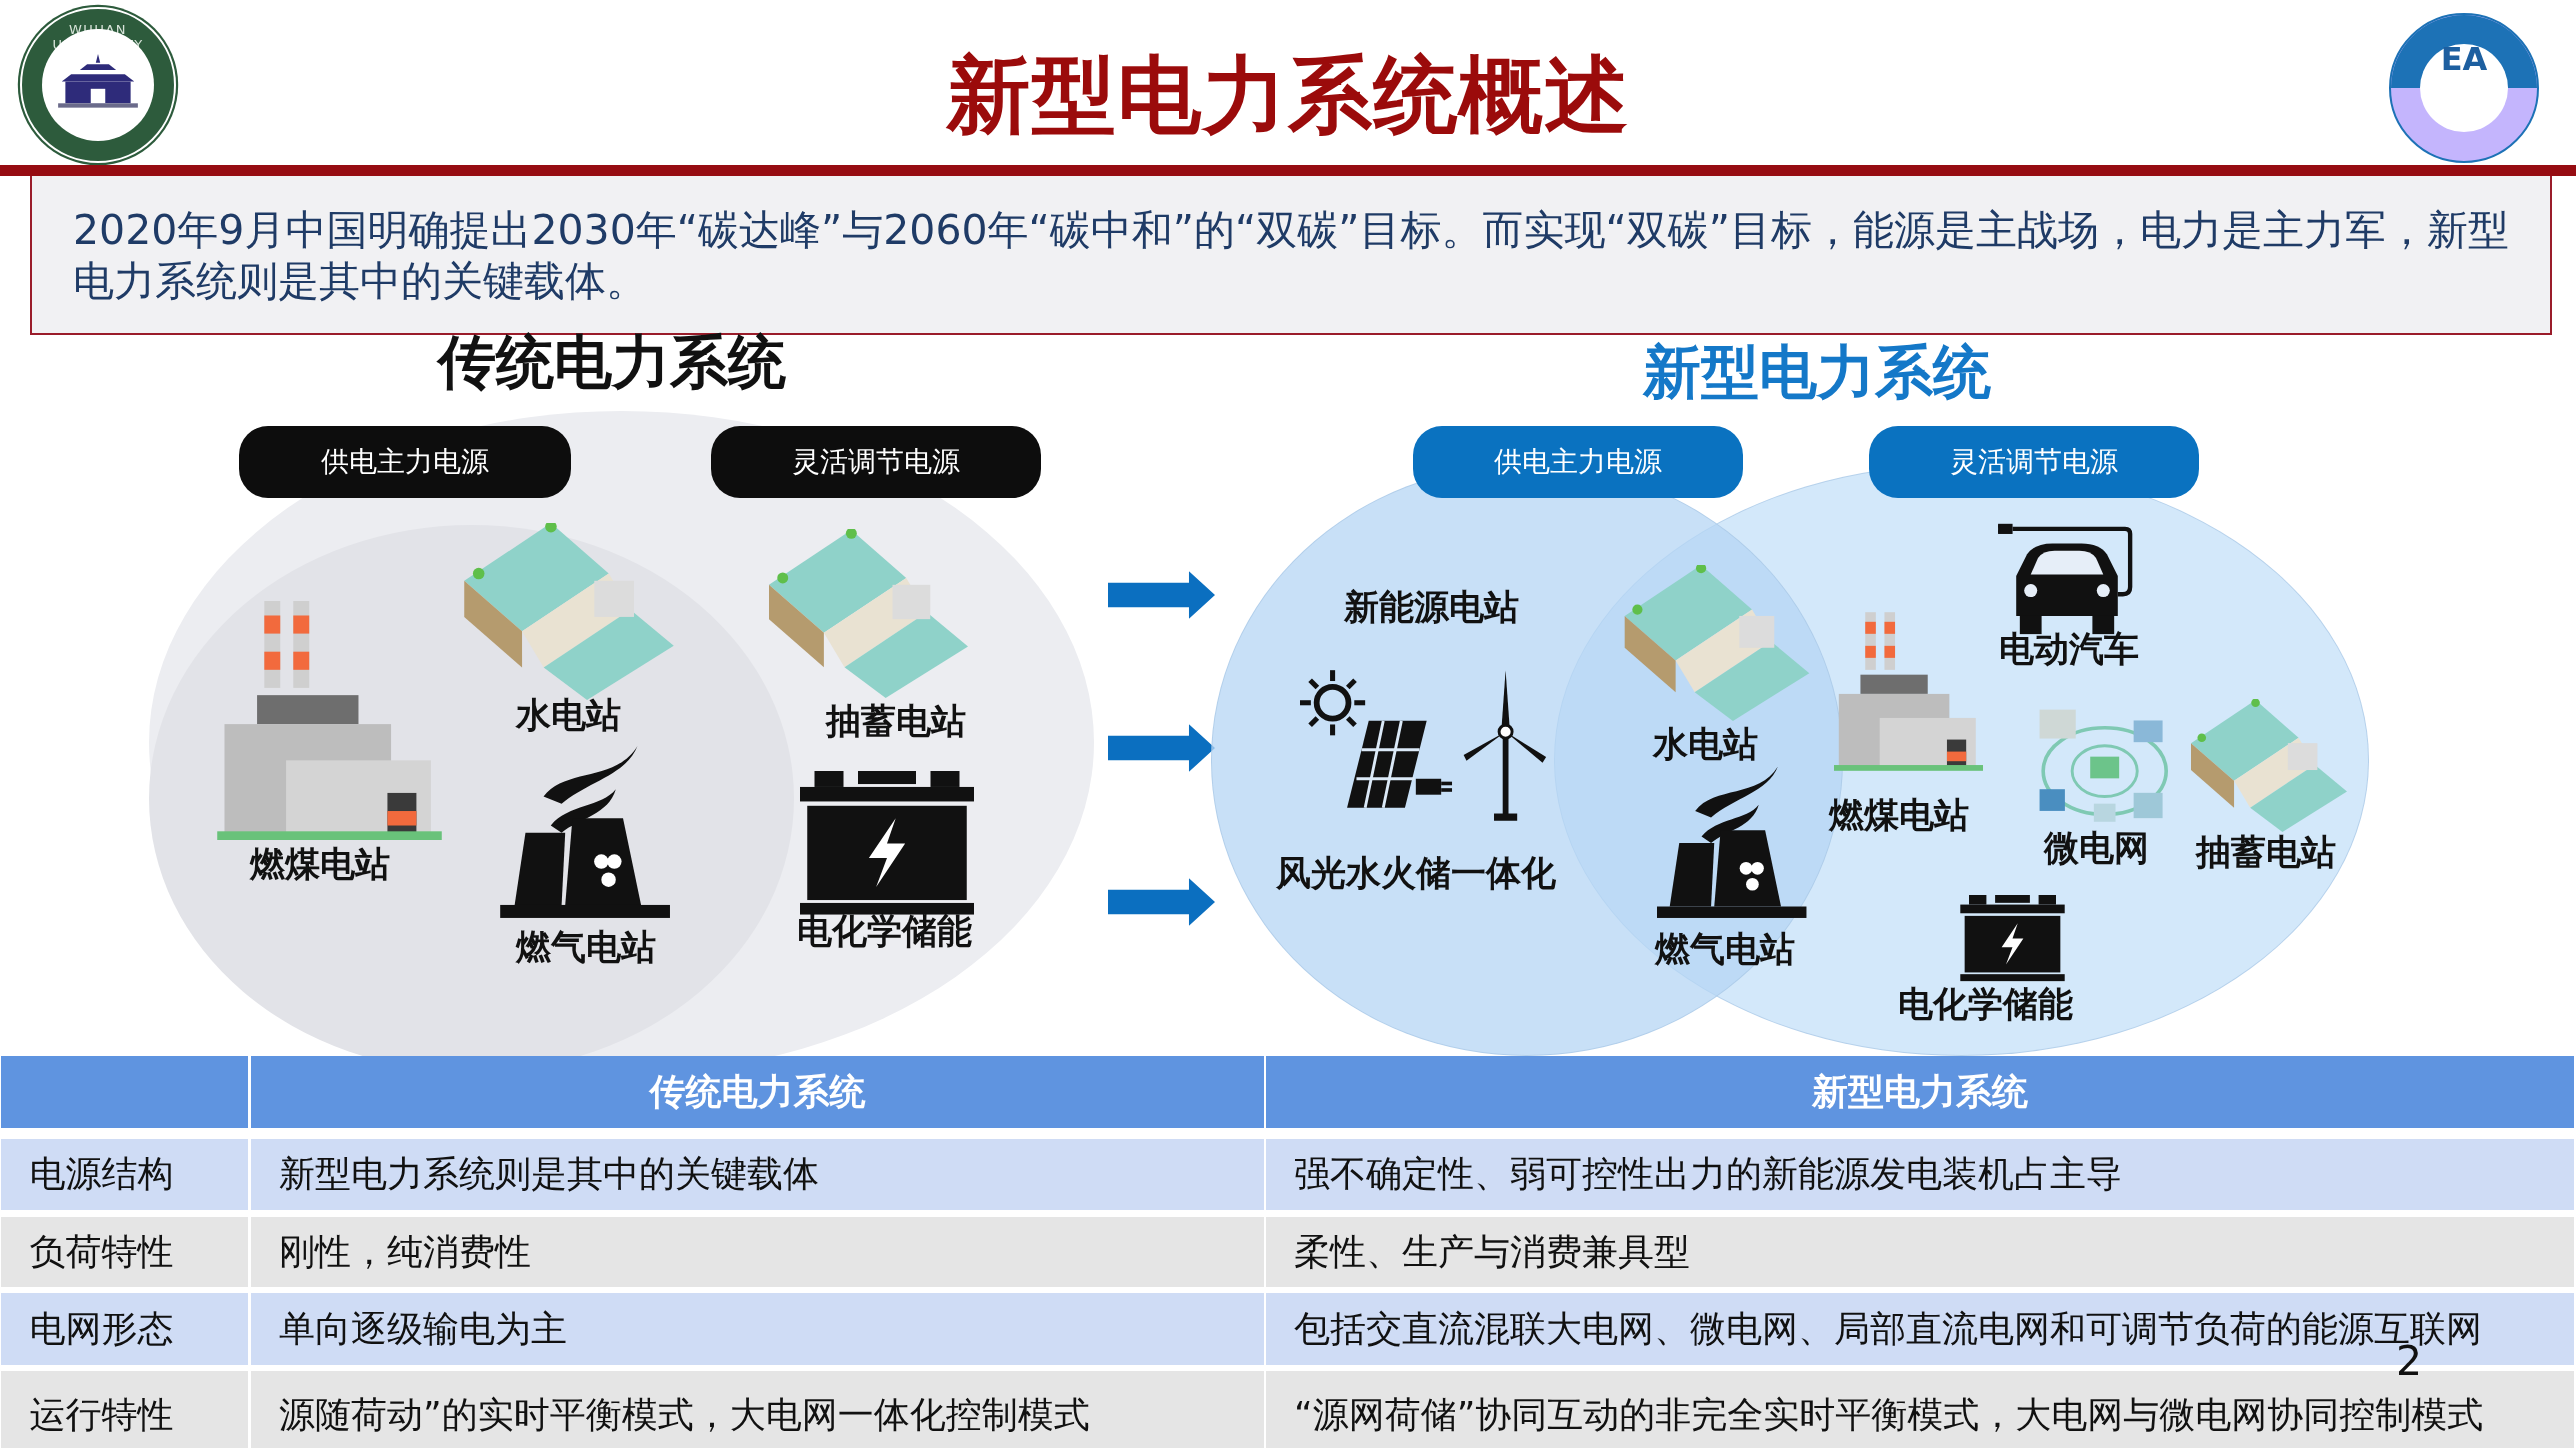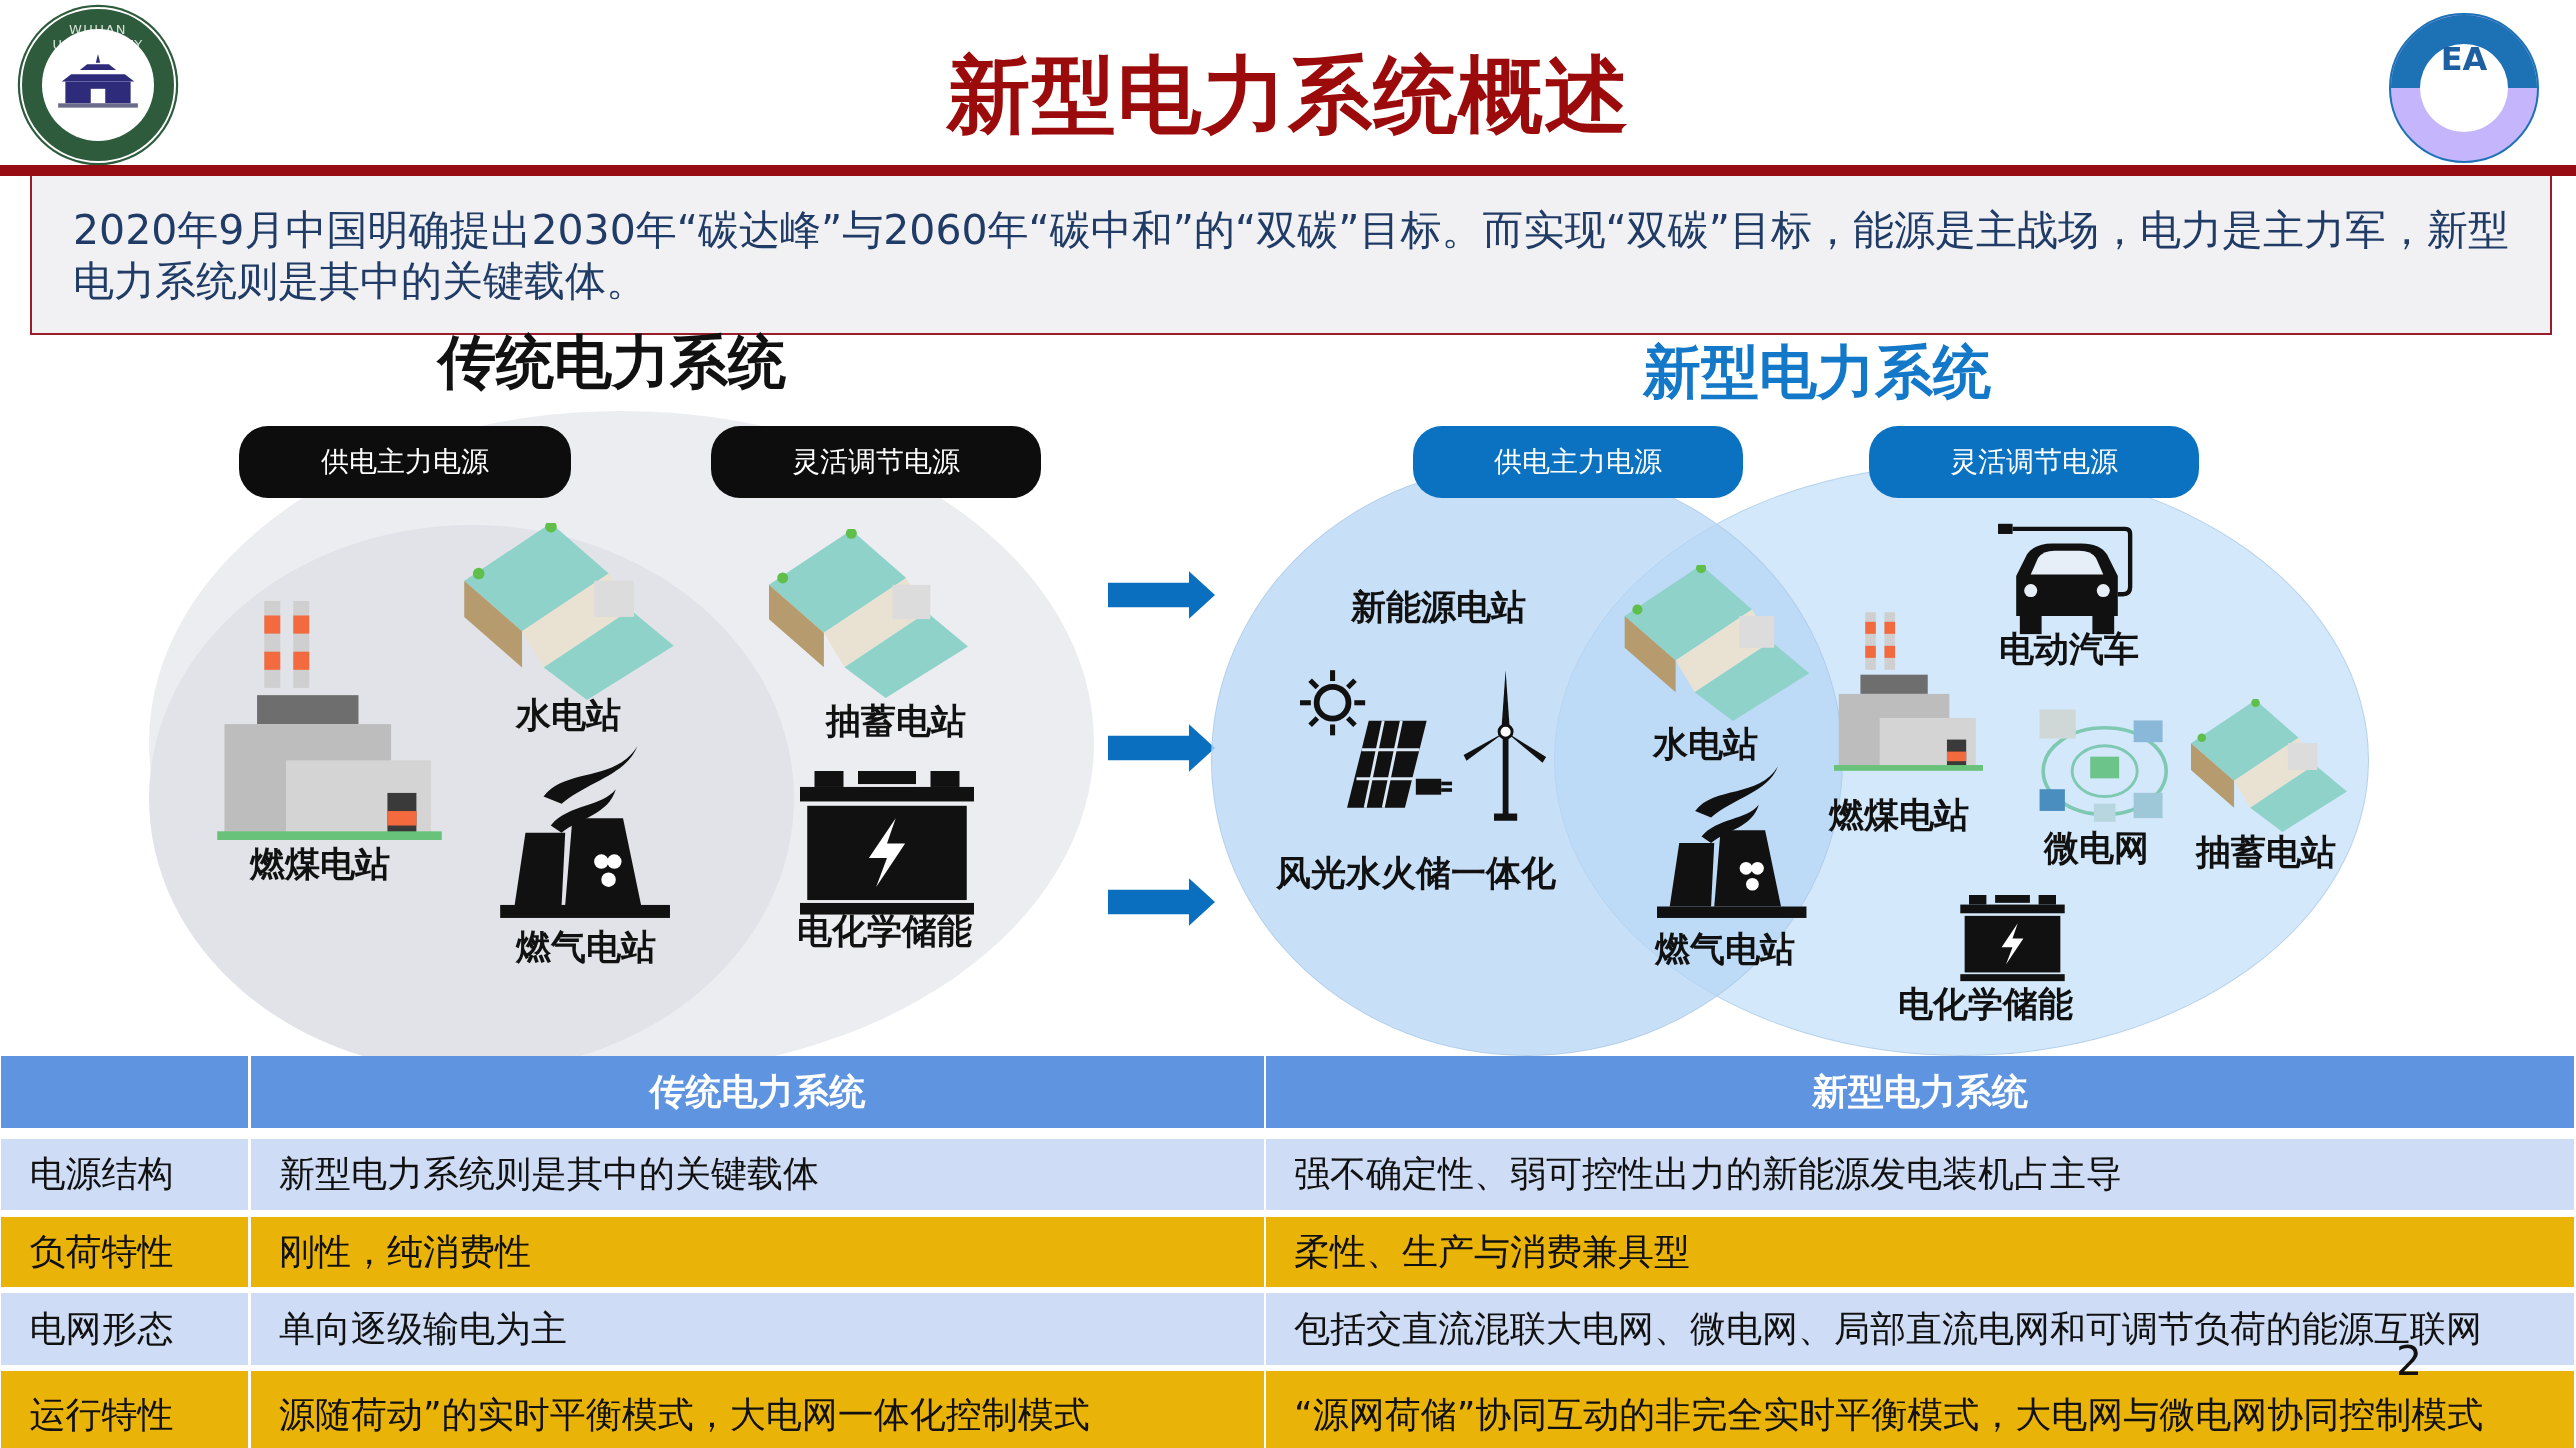--- a/index.html
+++ b/index.html
@@ -30,21 +30,21 @@
   .pill.black{background:#0d0d0d;}
   .pill.blue{background:#0a72c0;}
   .arrow{position:absolute;width:107px;height:48px;}
   .label{position:absolute;font-size:35px;font-weight:bold;color:#111111;line-height:41px;white-space:nowrap;}
   .icon{position:absolute;}
   #table{left:0;top:1056px;width:2576px;height:391px;}
   .trow{position:absolute;left:0;width:2576px;}
   .cell{position:absolute;top:0;height:100%;box-sizing:border-box;font-size:36px;color:#111111;display:flex;align-items:center;padding-left:28px;white-space:nowrap;}
   .hdr .cell{background:#5f94e0;color:#ffffff;font-weight:bold;justify-content:center;padding-left:0;font-size:36px;}
   .odd .cell{background:#cfdcf5;}
-  .even .cell{background:#eab308;}
+  .even .cell{background:#e5e5e5;}
   .c1{left:1.4px;width:247px;}
   .c2{left:251px;width:1013px;}
   .c3{left:1266px;width:1308px;}
   #page-num{left:2396px;top:1337px;font-size:41px;color:#111111;}
 </style>
 </head>
 <body>
 
 <div id="logo-left" class="logo">
   <div class="ring-text">WUHAN UNIVERSITY</div>
@@ -148,21 +148,21 @@
 <svg class="arrow" style="left:1108px;top:878px;" viewBox="0 0 148 66">
     <polygon points="0,16 112,16 112,0 148,33 112,66 112,50 0,50" fill="#0b6fc0"></polygon>
   </svg>
 
 <div id="new-title" class="section-title">新型电力系统</div>
 <div id="new-right" class="circle"></div>
 <div id="new-left" class="circle"></div>
 <div class="pill blue" style="left:1413px;top:426px;width:330px;">供电主力电源</div>
 <div class="pill blue" style="left:1869px;top:426px;width:330px;">灵活调节电源</div>
 
-<div class="label" style="left:1344px;top:587px;margin-left:7px;">新能源电站</div>
+<div class="label" style="left:1344px;top:587px;">新能源电站</div>
 
 <svg class="icon" style="left:1300px;top:670px;width:257px;height:156px;" viewBox="0 0 355 215">
   <circle cx="45" cy="45" r="22" fill="none" stroke="#111" stroke-width="8"></circle>
   <g stroke="#111" stroke-width="7">
       <line x1="45" y1="0" x2="45" y2="15"></line>
       <line x1="45" y1="75" x2="45" y2="90"></line>
       <line x1="0" y1="45" x2="15" y2="45"></line>
       <line x1="75" y1="45" x2="90" y2="45"></line>
       <line x1="14" y1="14" x2="24" y2="24"></line>
       <line x1="66" y1="66" x2="76" y2="76"></line>

